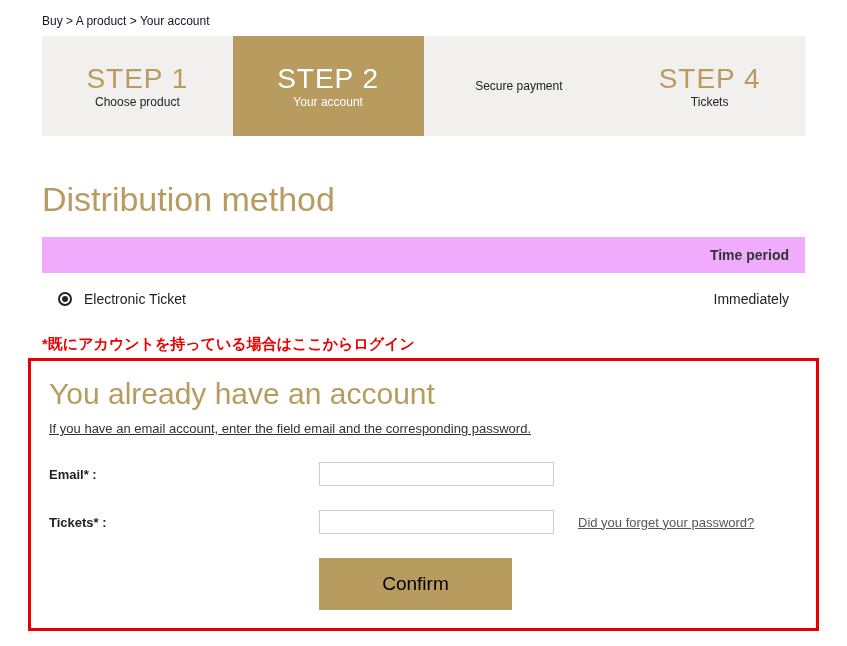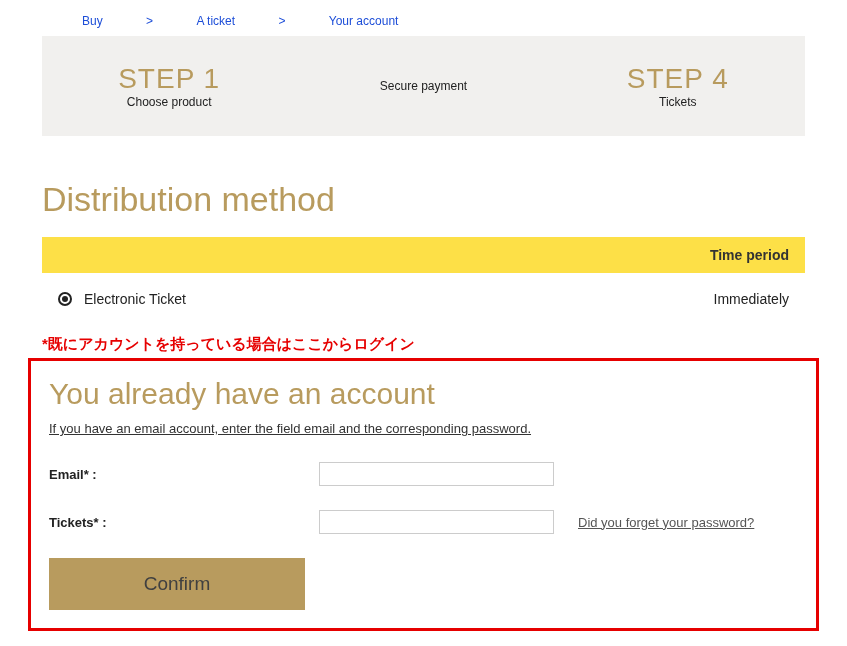--- a/index.html
+++ b/index.html
@@ -8,21 +8,21 @@
       background: #fff;
       color: #333;
       width: 847px;
       padding: 14px 0 20px 0;
     }
     .breadcrumb {
       font-size: 12px;
       color: #888;
       padding: 0 0 8px 42px;
     }
-    .breadcrumb span { color: #1d4ed8; margin-left: 40px; }
+    .breadcrumb span { color: #0f172a; }
     .steps {
       display: flex;
       background: #f1f0ee;
       margin: 0 42px;
       height: 100px;
     }
     .step {
       flex: 1;
       display: flex;
       flex-direction: column;
@@ -45,21 +45,21 @@
       color: #222;
     }
     .step.active .step-sub { color: #fff; }
     .dist-title {
       font-size: 34px;
       font-weight: 300;
       color: #b89b5e;
       margin: 44px 42px 18px 42px;
     }
     .dist-header {
-      background: #fde047;
+      background: #f0abfc;
       margin: 0 42px;
       padding: 10px 16px;
       text-align: right;
       font-size: 14px;
       font-weight: bold;
       color: #333;
     }
     .dist-row {
       display: flex;
       align-items: center;
@@ -121,44 +121,49 @@
       font-size: 13px;
     }
     .forgot-link {
       font-size: 13px;
       color: #555;
       text-decoration: underline;
       margin-left: 24px;
     }
     .confirm-btn {
       display: block;
-      width: 256px;
+      margin-left: 270px;
+      width: 193px;
       height: 52px;
       background: #b89b5e;
-      color: #404040;
+      color: #000000;
       border: none;
       font-size: 19px;
       cursor: pointer;
     }
   </style>
 </head>
 <body>
 
 <div class="breadcrumb">
   <span>Buy</span>
   <span>&gt;</span>
-  <span>A ticket</span>
+  <span>A product</span>
   <span>&gt;</span>
   <span>Your account</span>
 </div>
 
 <div class="steps">
   <div class="step">
     <div class="step-title">STEP 1</div>
     <div class="step-sub">Choose product</div>
+  </div>
+  <div class="step active">
+    <div class="step-title">STEP 2</div>
+    <div class="step-sub">Your account</div>
   </div>
   <div class="step">
     <div class="step-sub">Secure payment</div>
   </div>
   <div class="step">
     <div class="step-title">STEP 4</div>
     <div class="step-sub">Tickets</div>
   </div>
 </div>
 

